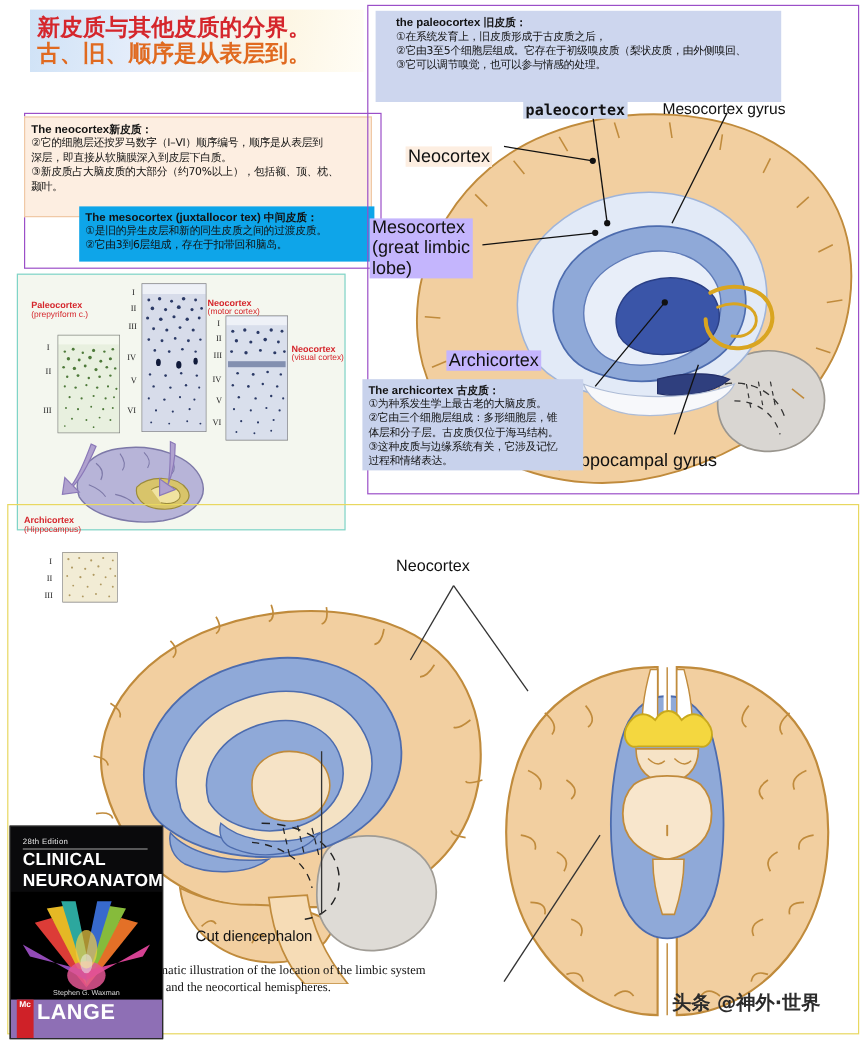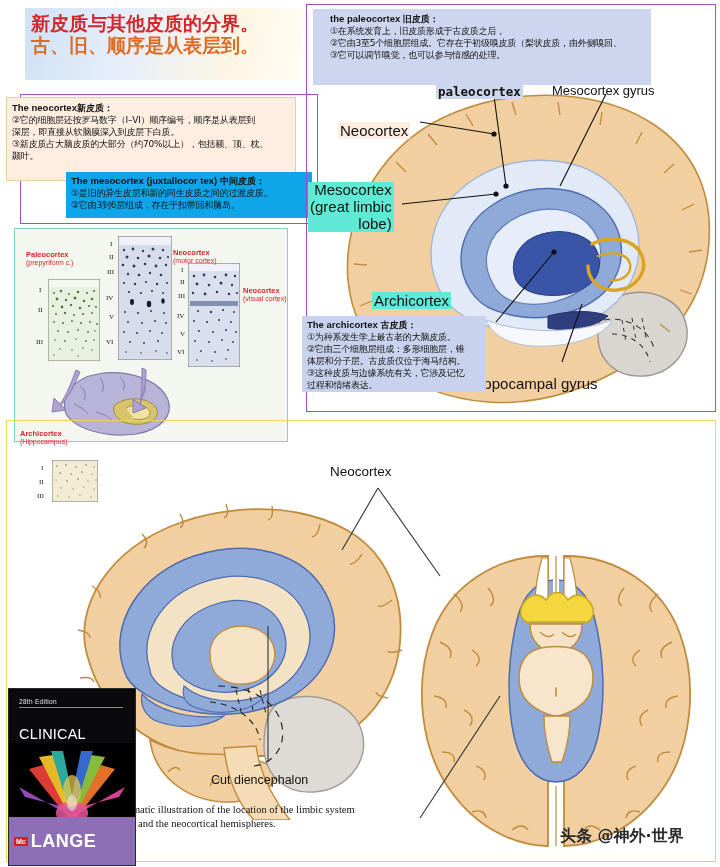--- a/index.html
+++ b/index.html
@@ -6,21 +6,21 @@
   body{
     width:720px;height:867px;
     background:#ffffff;
     font-family:"Liberation Sans", sans-serif;
     position:relative;overflow:hidden;
   }
   .abs{position:absolute;}
 
   
   #title-banner{
-    left:25px;top:8px;width:278px;height:72px;
+    left:25px;top:8px;width:278px;height:52px;
     background:linear-gradient(100deg,#cfe2f6 0%,#e6eefb 35%,#fdf6e4 75%,#fffdf5 100%);
     padding:4px 6px;box-sizing:border-box;
   }
   #title-banner .t1{
     font-family:"DejaVu Sans", sans-serif;
     font-size:19px;font-weight:bold;color:#d5262c;line-height:1.16;
     letter-spacing:0px;
   }
   #title-banner .t2{
     font-family:"DejaVu Sans", sans-serif;
@@ -31,21 +31,21 @@
   .infobox{box-sizing:border-box;}
   .ib-head{font-weight:bold;font-size:9.5px;color:#111;font-family:"Liberation Sans",sans-serif;}
   .ib-head .cn{font-family:"DejaVu Sans",sans-serif;font-weight:bold;font-size:9px;}
   .cnline{
     font-family:"DejaVu Sans",sans-serif;font-size:9px;color:#111;
     line-height:1.32;letter-spacing:-0.2px;
   }
 
   
   #box-neocortex{
-    left:6px;top:97px;width:290px;height:84px;
+    left:20px;top:97px;width:290px;height:84px;
     background:#fdeee1;border:1px solid #f0c9a6;padding:4px 9px 2px 5px;
   }
   
   #box-mesocortex{
     left:66px;top:172px;width:246px;height:46px;
     background:#0ea5e9;padding:3px 5px;
   }
   
   #frame-left{
     left:20px;top:94px;width:296px;height:128px;
@@ -78,42 +78,42 @@
   .roman{font-family:"Liberation Serif",serif;font-size:7px;color:#222;}
 
   
   #frame-bottom{
     left:6px;top:420px;width:708px;height:440px;
     border:1.6px solid #e8d860;
   }
 
   
   .lbl{font-size:13px;color:#111;font-family:"Liberation Sans",sans-serif;white-space:nowrap;}
-  .lbl-hl{background:#5eead4;padding:0 2px;text-align:right;}
+  .lbl-hl{background:#c4b5fd;padding:0 2px;}
   .lbl-mono{font-family:"DejaVu Sans Mono",monospace;font-size:12.5px;font-weight:bold;background:#ccd6ec;padding:0 2px;}
   .lbl-peach{background:#fdeee1;padding:0 2px;}
 
   
   #caption{
     left:122px;top:803px;width:340px;
     font-family:"Liberation Serif",serif;font-size:10.5px;color:#111;line-height:1.35;
   }
 
   
   #book{
     left:8px;top:688px;width:126px;height:176px;
     background:#0a0a0c;border:1px solid #2a2a2a;overflow:hidden;
   }
   #book .edition{color:#e8e8e8;font-size:6.5px;letter-spacing:.3px;margin:9px 0 2px 10px;}
   #book .edline{height:1px;background:#8d8d8d;margin:0 12px 0 10px;}
-  #book .bt{color:#fff;font-size:14.5px;font-weight:normal;line-height:1.05;margin:19px 0 0 10px;letter-spacing:.2px;}
+  #book .bt{color:#fff;font-size:14.5px;font-weight:bold;line-height:1.05;margin:2px 0 0 10px;letter-spacing:.2px;}
   #book .author{color:#ddd;font-size:6px;text-align:center;margin-top:4px;}
   #book .lange{
-    position:absolute;left:0;bottom:0;width:100%;height:48px;
-    background:#8e6fb5;display:flex;align-items:center;
+    position:absolute;left:0;bottom:0;width:100%;height:32px;
+    background:#8e6fb5;display:flex;
   }
   #book .lange .mg{background:#cf2128;color:#fff;font-size:7px;font-weight:bold;padding:1px 2px;margin-left:5px;line-height:1;}
   #book .lange .lg{color:#fff;font-size:18px;font-weight:bold;letter-spacing:.5px;margin-left:3px;}
   #book .art{position:absolute;left:0;top:54px;width:100%;height:90px;}
 
   
   #watermark{
     left:560px;top:826px;font-family:"DejaVu Sans",sans-serif;
     font-size:16px;font-weight:bold;color:#2b2b2b;
     white-space:nowrap;
@@ -607,21 +607,21 @@
 <svg class="abs" style="left:140px;top:466px;" width="560" height="400" viewBox="0 0 560 400">
   <g stroke="#333" stroke-width="1.1" fill="none">
     <path d="M238 22 L202 84"></path>
     <path d="M238 22 L300 110"></path>
     <path d="M128 296 L128 160"></path>
     <path d="M280 352 L360 230"></path>
   </g>
 </svg>
 
 <div class="abs lbl" style="left:330px;top:464px;font-size:13.5px;">Neocortex</div>
-<div class="abs lbl" style="left:163px;top:773px;font-size:12.5px;margin-left:48px;">Cut diencephalon</div>
+<div class="abs lbl" style="left:163px;top:773px;font-size:12.5px;">Cut diencephalon</div>
 <div class="abs lbl" style="left:380px;top:833px;font-size:12.5px;margin-top:48px;">Cut midbrain</div>
 
 <div class="abs" id="caption">
   <div>hematic illustration of the location of the limbic system</div>
   <div>lon and the neocortical hemispheres.</div>
 </div>
 
 <div class="abs" id="book">
   <div class="edition">28th Edition</div>
   <div class="edline"></div>

